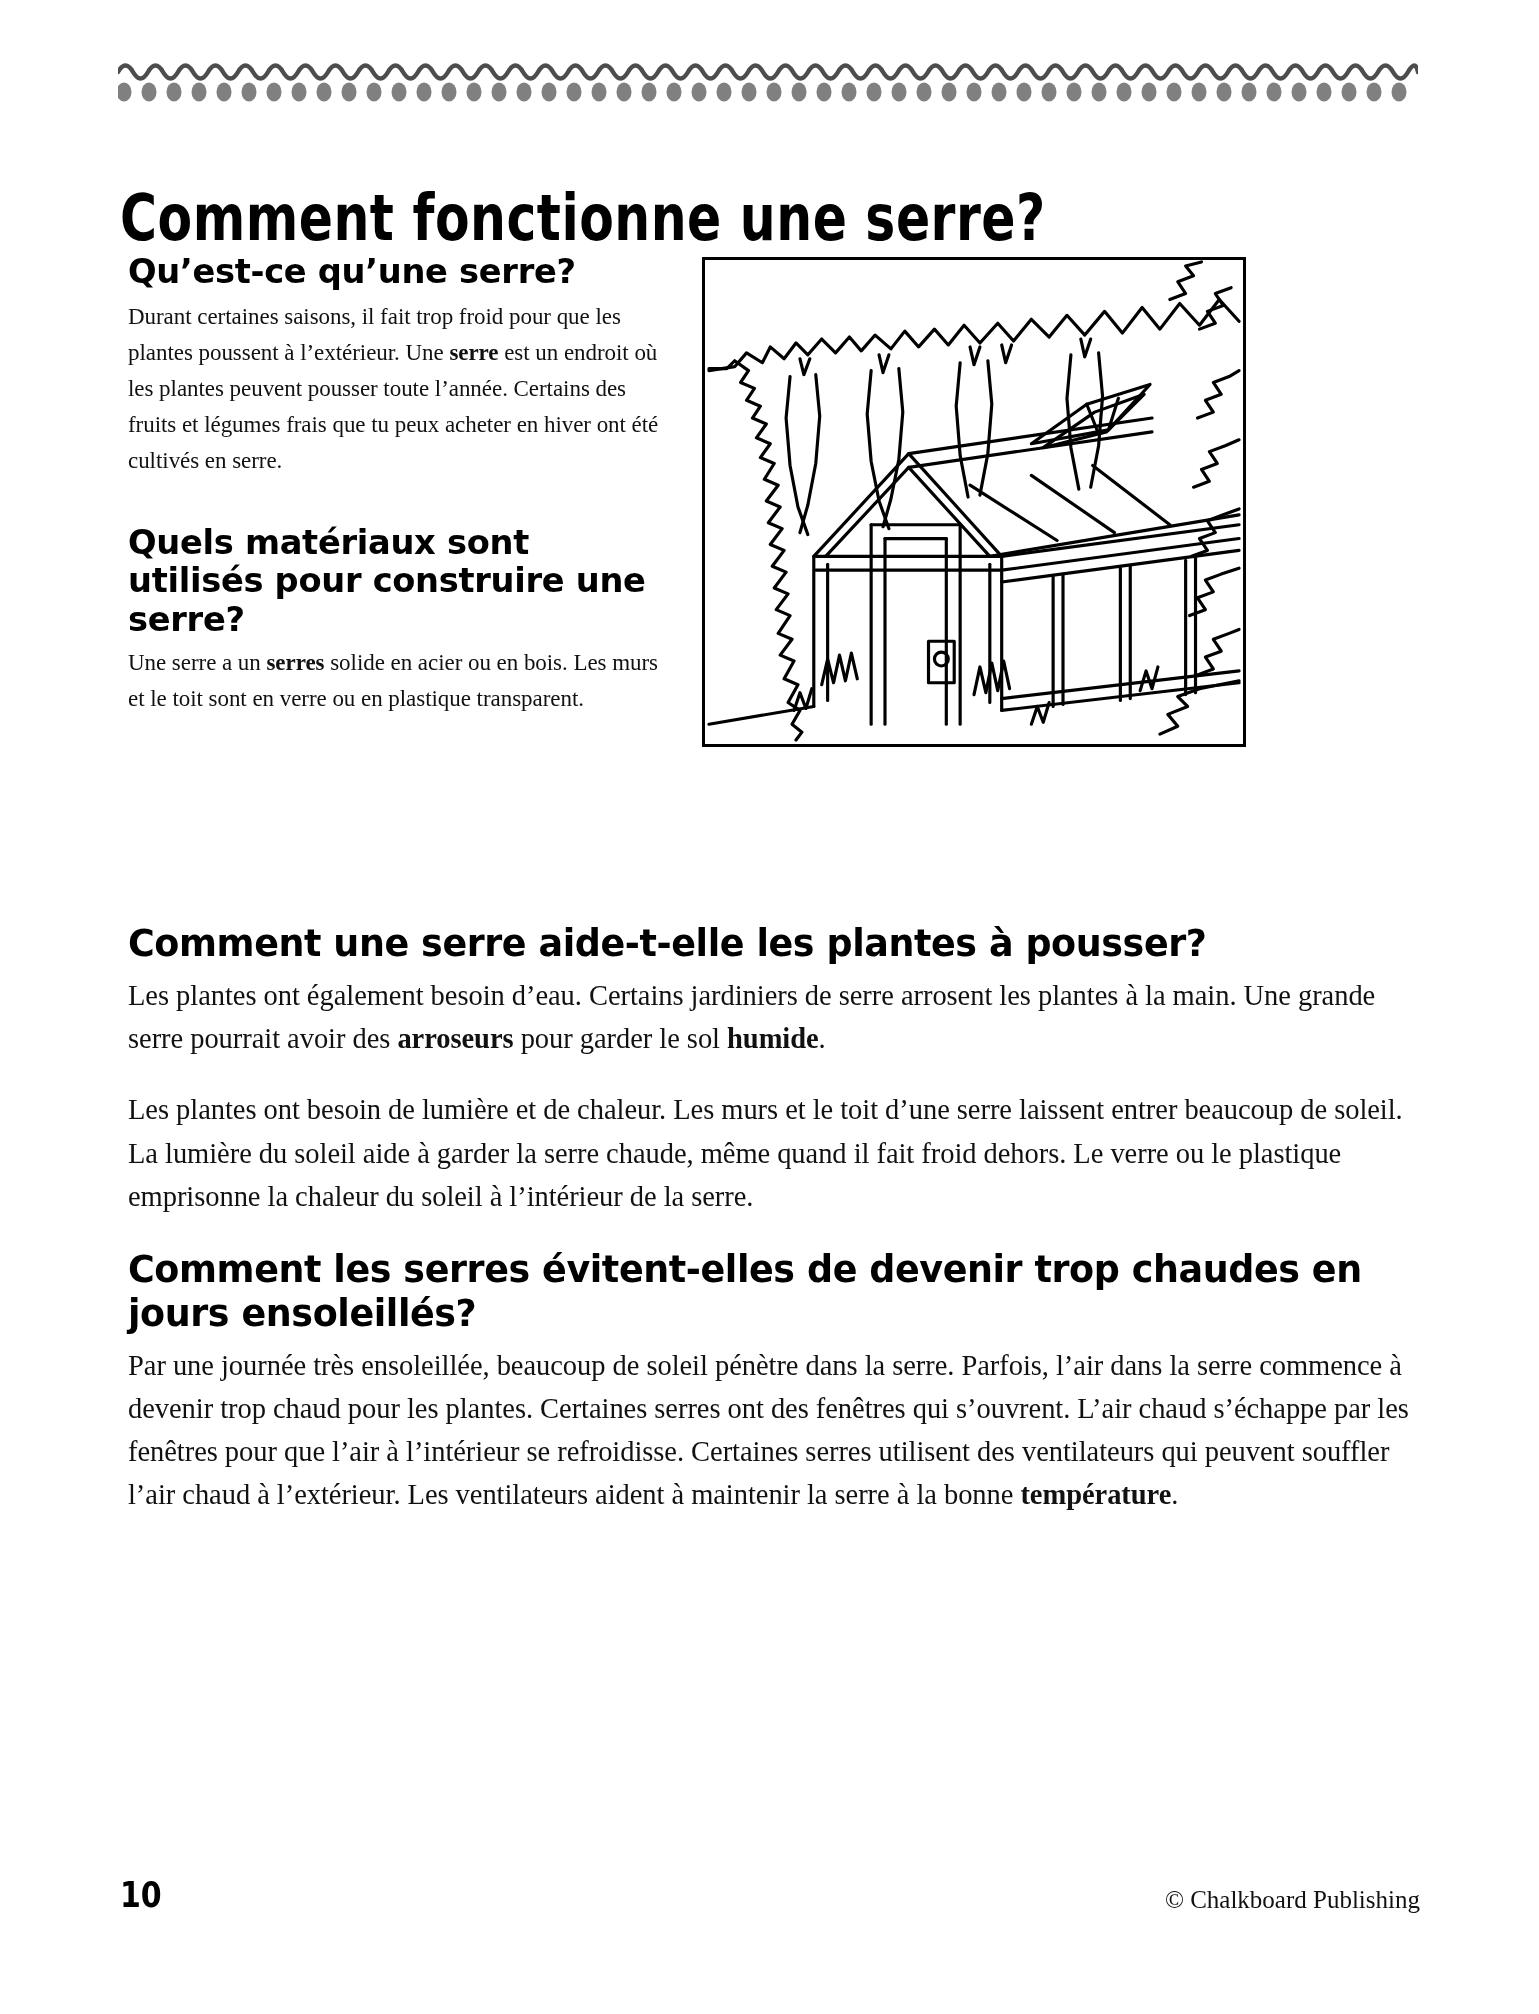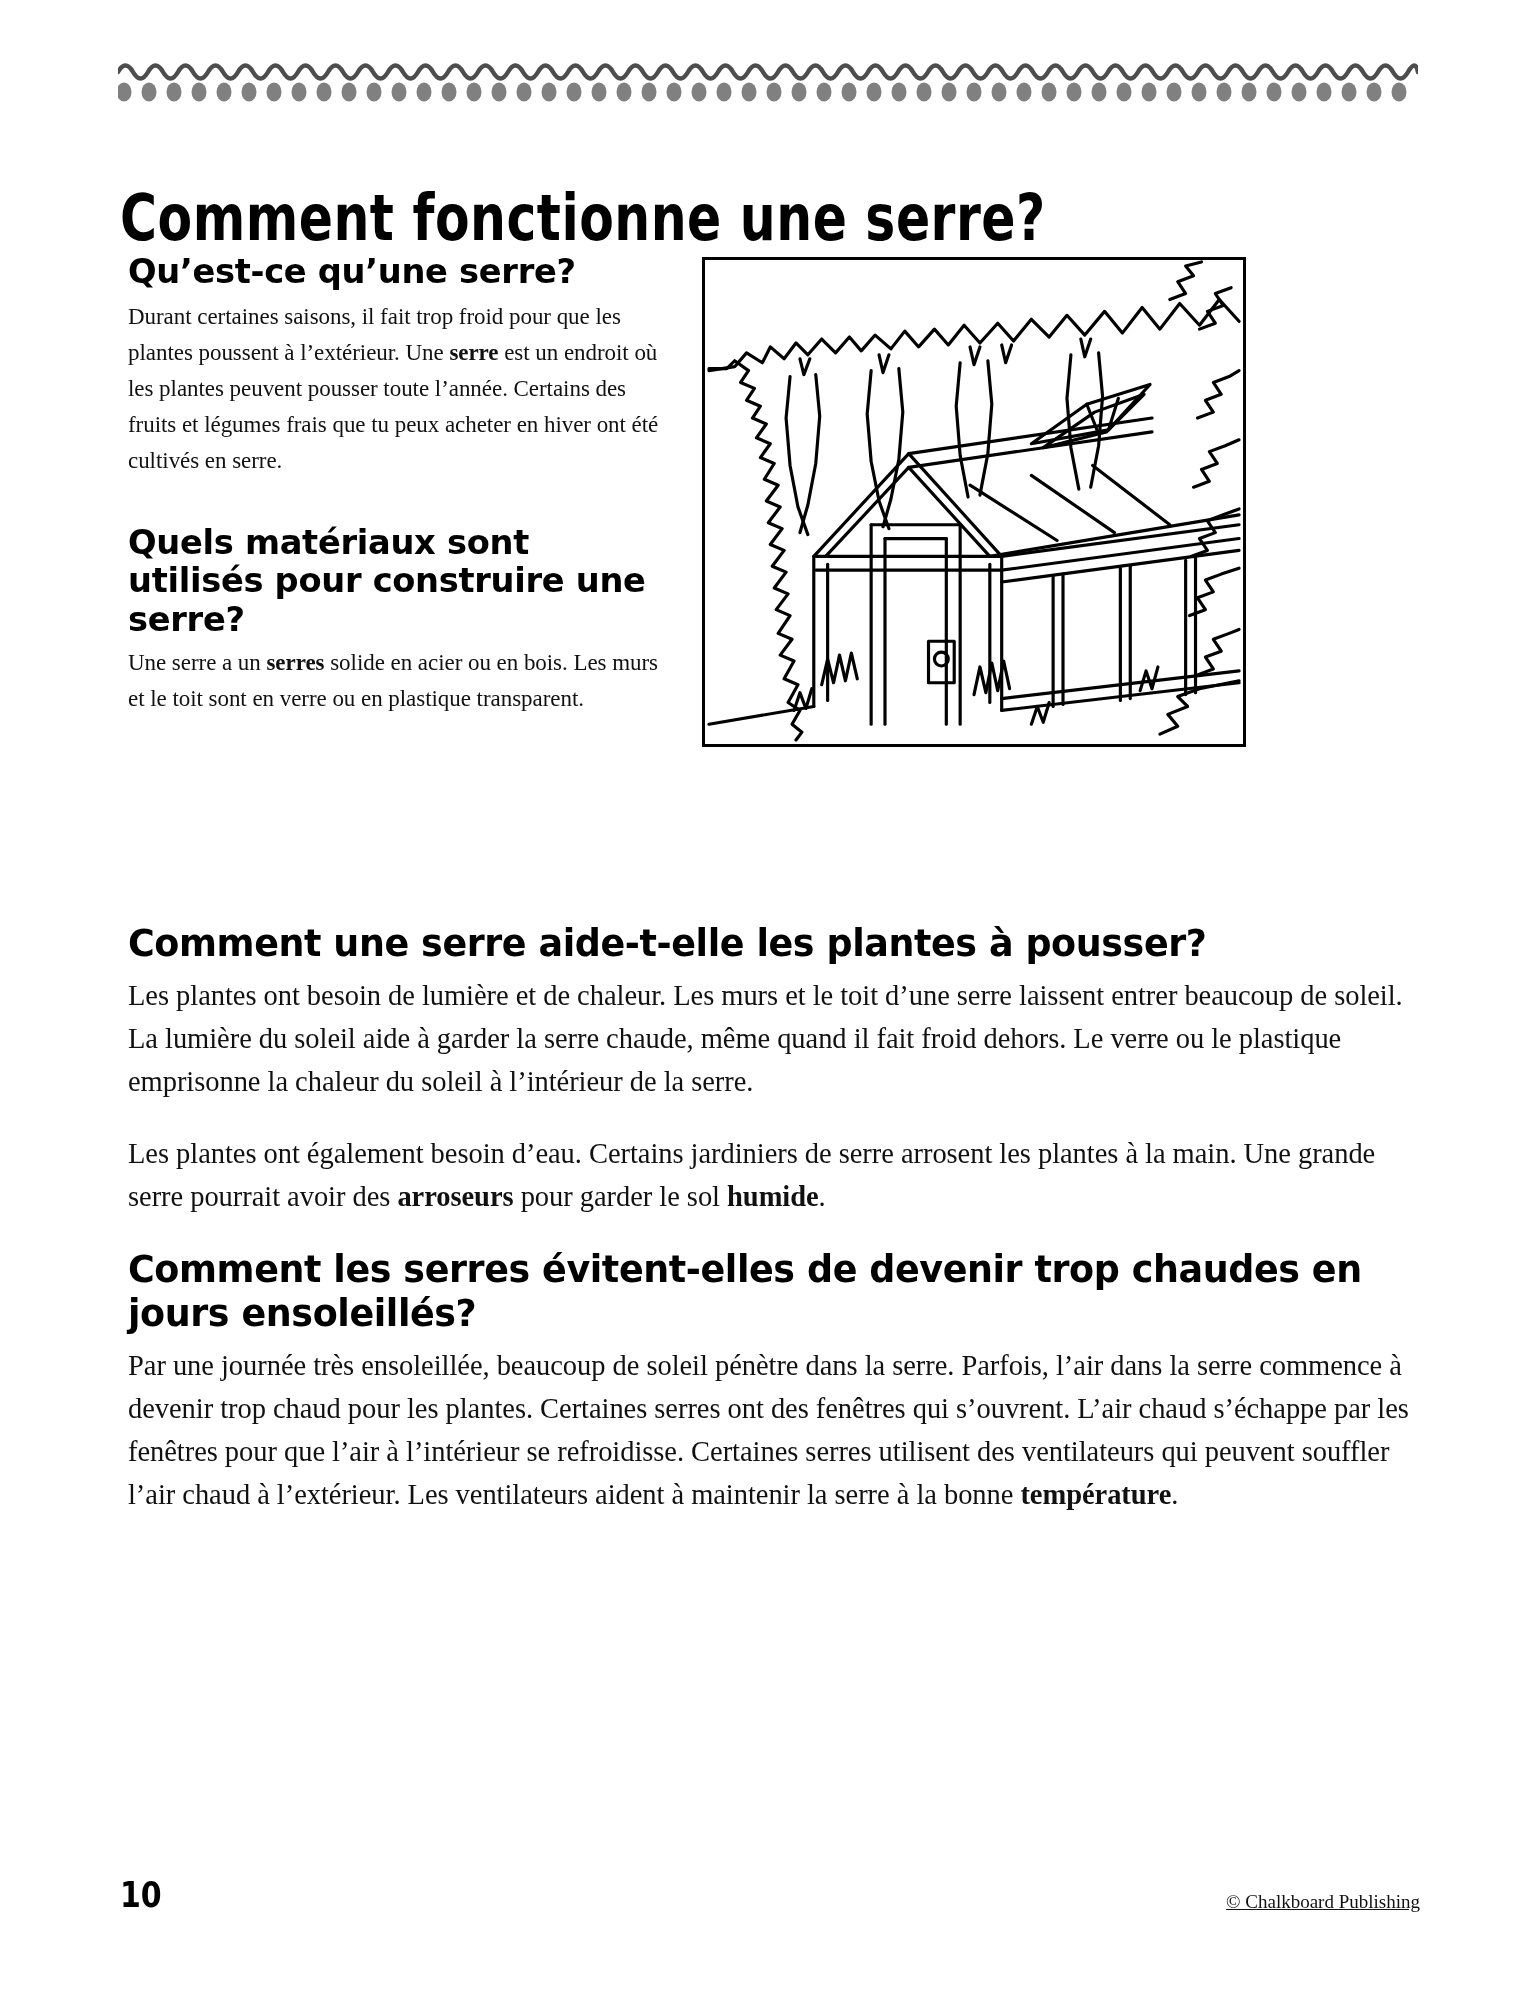--- a/index.html
+++ b/index.html
@@ -131,23 +131,22 @@
   }
   .page-num {
     font-family: "DejaVu Sans", sans-serif;
     font-weight: 700;
     font-size: 30px;
     transform: scaleY(1.18);
     transform-origin: left bottom;
   }
   .copyright {
     font-family: "Liberation Serif", serif;
-    font-size: 19px;
+    font-size: 25px;
     color: #111;
-    text-decoration: underline;
   }
 
   b, strong { font-weight: 700; }
 </style>
 </head>
 <body>
 
 <div class="page">
 
   <div class="deco">
@@ -332,22 +331,22 @@
           </g>
         </svg>
       </div>
 
     </div>
 
     <div class="gap-md"></div>
 
     <div class="section-full">
       <h2 class="sub-wide">Comment une serre aide-t-elle les plantes à pousser?</h2>
+      <p class="body wide"><span>Les plantes ont également besoin d’eau. Certains jardiniers de serre arrosent les plantes à la main. Une grande serre pourrait avoir des </span><b>arroseurs</b><span> pour garder le sol </span><b>humide</b><span>.</span></p>
       <p class="body wide">Les plantes ont besoin de lumière et de chaleur. Les murs et le toit d’une serre laissent entrer beaucoup de soleil. La lumière du soleil aide à garder la serre chaude, même quand il fait froid dehors. Le verre ou le plastique emprisonne la chaleur du soleil à l’intérieur de la serre.</p>
-      <p class="body wide"><span>Les plantes ont également besoin d’eau. Certains jardiniers de serre arrosent les plantes à la main. Une grande serre pourrait avoir des </span><b>arroseurs</b><span> pour garder le sol </span><b>humide</b><span>.</span></p>
     </div>
 
     <div class="gap-md"></div>
 
     <div class="section-full">
       <h2 class="sub-wide">Comment les serres évitent-elles de devenir trop chaudes en jours ensoleillés?</h2>
       <p class="body wide"><span>Par une journée très ensoleillée, beaucoup de soleil pénètre dans la serre. Parfois, l’air dans la serre commence à devenir trop chaud pour les plantes. Certaines serres ont des fenêtres qui s’ouvrent. L’air chaud s’échappe par les fenêtres pour que l’air à l’intérieur se refroidisse. Certaines serres utilisent des ventilateurs qui peuvent souffler l’air chaud à l’extérieur. Les ventilateurs aident à maintenir la serre à la bonne </span><b>température</b><span>.</span></p>
     </div>
 
   </div>

